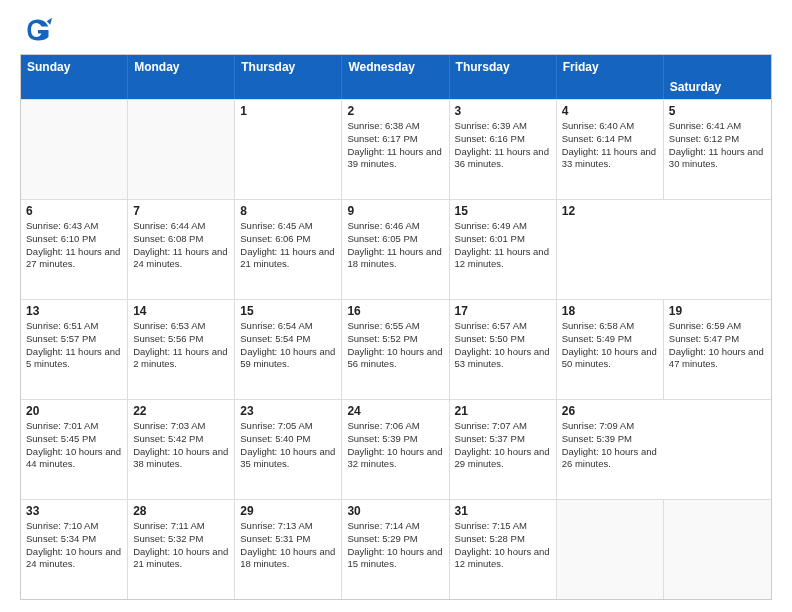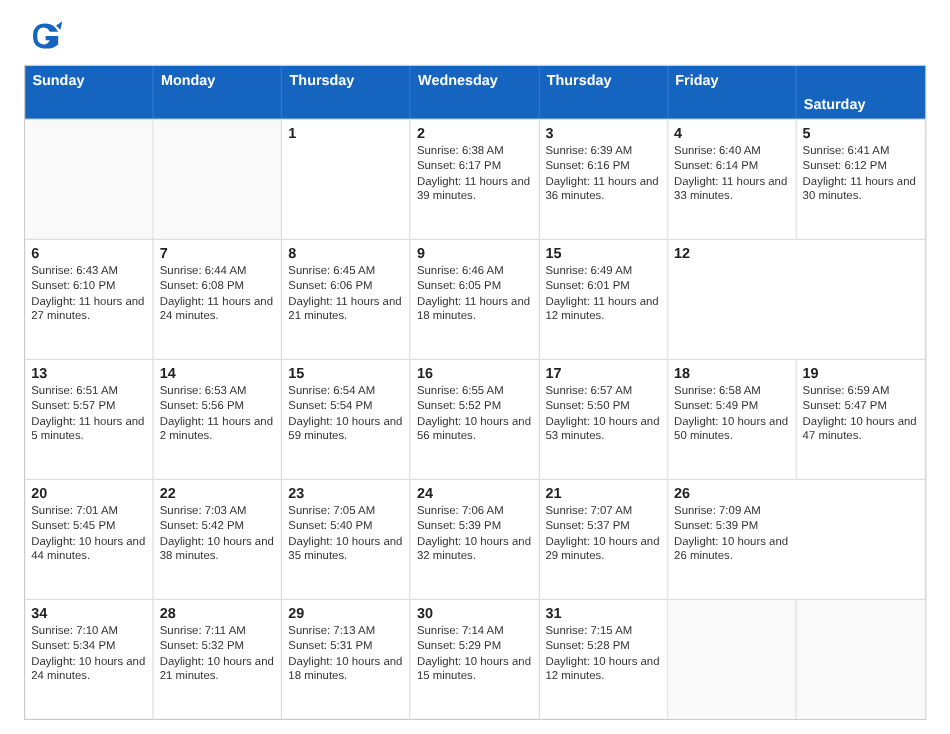--- a/index.html
+++ b/index.html
@@ -289,21 +289,21 @@
           </div>
           <div class="cal-cell">
             <span class="day-num">26</span>
             <div class="day-info">Sunrise: 7:09 AM
 Sunset: 5:39 PM
 Daylight: 10 hours and 26 minutes.</div>
           </div>
         </div>
         <div class="cal-row">
           <div class="cal-cell">
-            <span class="day-num">34</span>
+            <span class="day-num">33</span>
             <div class="day-info">Sunrise: 7:10 AM
 Sunset: 5:34 PM
 Daylight: 10 hours and 24 minutes.</div>
           </div>
           <div class="cal-cell">
             <span class="day-num">28</span>
             <div class="day-info">Sunrise: 7:11 AM
 Sunset: 5:32 PM
 Daylight: 10 hours and 21 minutes.</div>
           </div>

